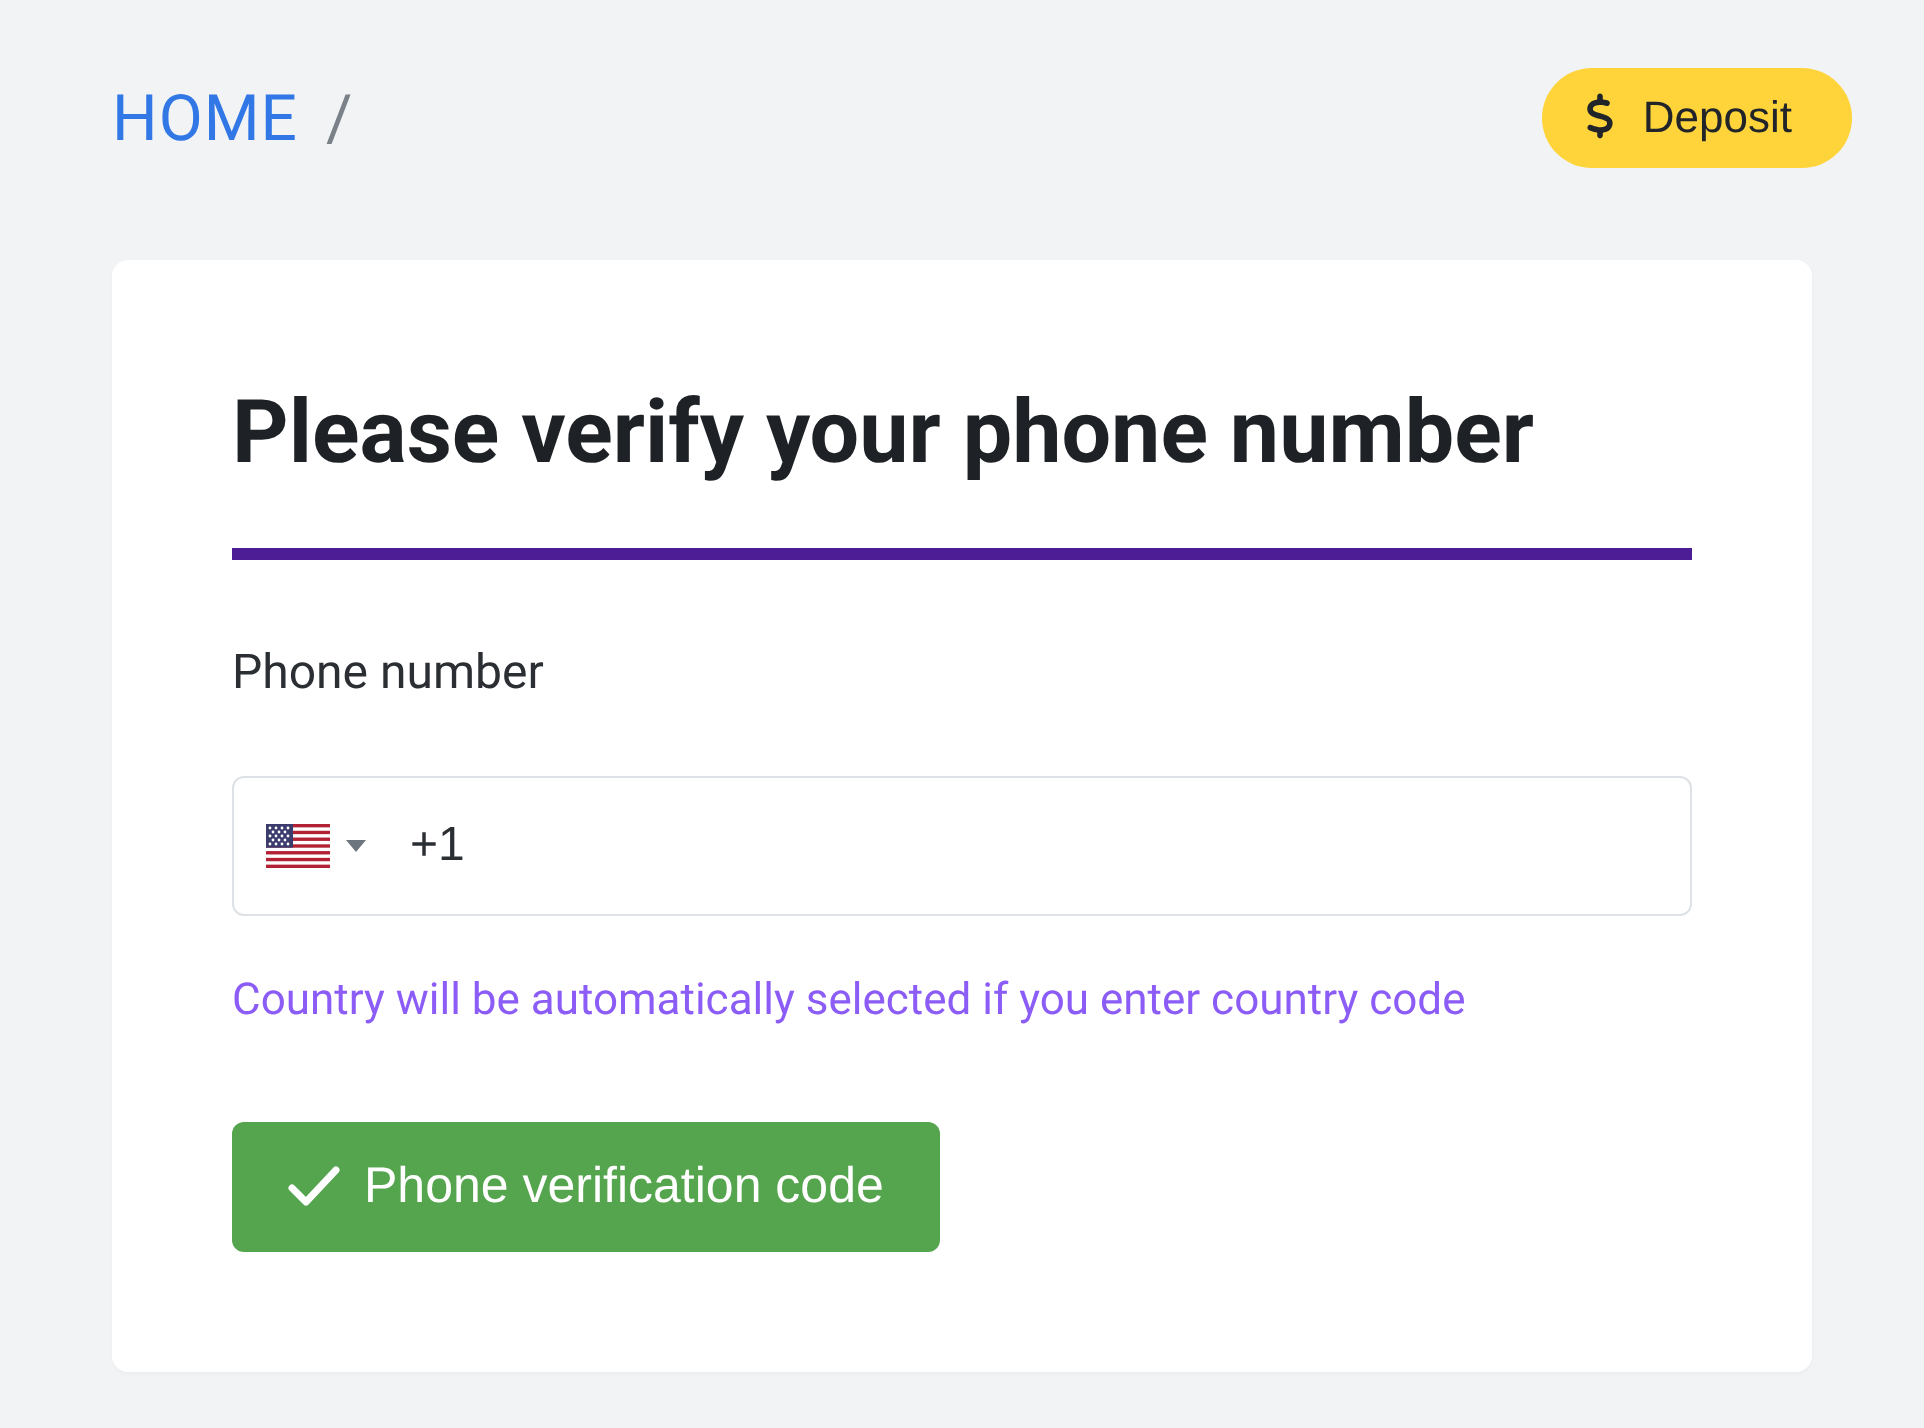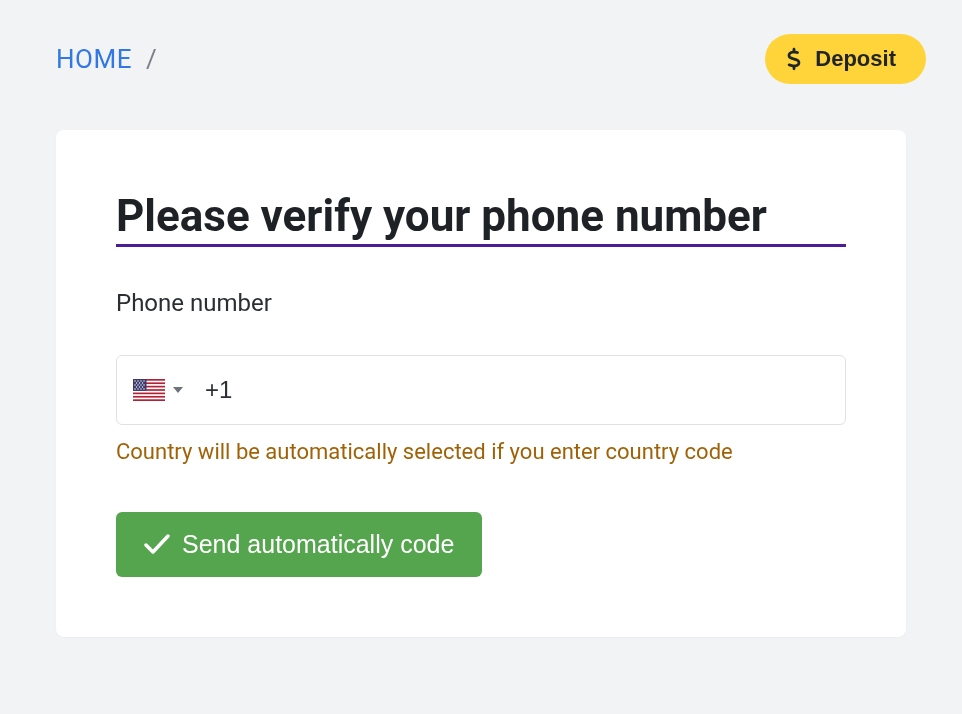--- a/index.html
+++ b/index.html
@@ -18,64 +18,64 @@
     .topbar {
       display: flex;
       align-items: center;
       justify-content: space-between;
       padding: 34px 36px 0 56px;
     }
     .breadcrumb {
       display: flex;
       align-items: center;
       gap: 14px;
-      font-size: 26px;
+      font-size: 32px;
     }
     .breadcrumb-home {
       color: #3277e6;
       letter-spacing: 0.5px;
       font-weight: 400;
     }
     .breadcrumb-sep {
       color: #7b8189;
     }
     .breadcrumb-current {
       color: #7b8189;
     }
     .deposit-btn {
       background: #ffd43b;
       border: none;
       border-radius: 999px;
       padding: 12px 30px 12px 22px;
       display: inline-flex;
-      align-items: center;
       gap: 14px;
       cursor: pointer;
       font-size: 22px;
       color: #212529;
-      font-weight: 700;
+      font-weight: 400;
     }
     .deposit-btn svg {
       width: 14px;
       height: 24px;
       display: block;
     }
     .card {
       background: #ffffff;
       border-radius: 8px;
       margin: 46px 56px 0 56px;
       padding: 60px 60px 60px 60px;
       box-shadow: 0 1px 2px rgba(0,0,0,0.03);
     }
     .card-title {
       font-size: 44px;
       font-weight: 700;
       line-height: 1.22;
       color: #1e2125;
-      border-bottom: 3px solid #4c1d95;
+      padding-bottom: 30px;
+      border-bottom: 6px solid #4c1d95;
     }
     .field-label {
       font-size: 24px;
       color: #2b2f33;
       margin-top: 42px;
       margin-bottom: 38px;
       font-weight: 400;
     }
     .phone-input-wrap {
       border: 1px solid #dee2e6;
@@ -109,22 +109,22 @@
       outline: none;
       font-size: 24px;
       color: #2b2f33;
       flex: 1;
       height: 100%;
       background: transparent;
       padding-left: 10px;
     }
     .hint {
       font-size: 22px;
-      color: #a16207;
-      margin-top: 14px;
+      color: #8b5cf6;
+      margin-top: 30px;
     }
     .send-btn {
       margin-top: 48px;
       background: #55a44e;
       border: none;
       border-radius: 6px;
       color: #ffffff;
       font-size: 25px;
       padding: 18px 28px;
       display: inline-flex;
@@ -202,15 +202,15 @@
   </div>
 
   <div class="hint">Country will be automatically selected if you enter country code</div>
 
   <button class="send-btn">
     <span>
       <svg class="check-icon" viewBox="0 0 26 20" fill="none" stroke="#ffffff" stroke-width="3.5" stroke-linecap="round" stroke-linejoin="round">
         <polyline points="2,11 9,18 24,2"></polyline>
       </svg>
     </span>
-    <span>Send automatically code</span>
+    <span>Phone verification code</span>
   </button>
 </div>
 
 </body></html>

